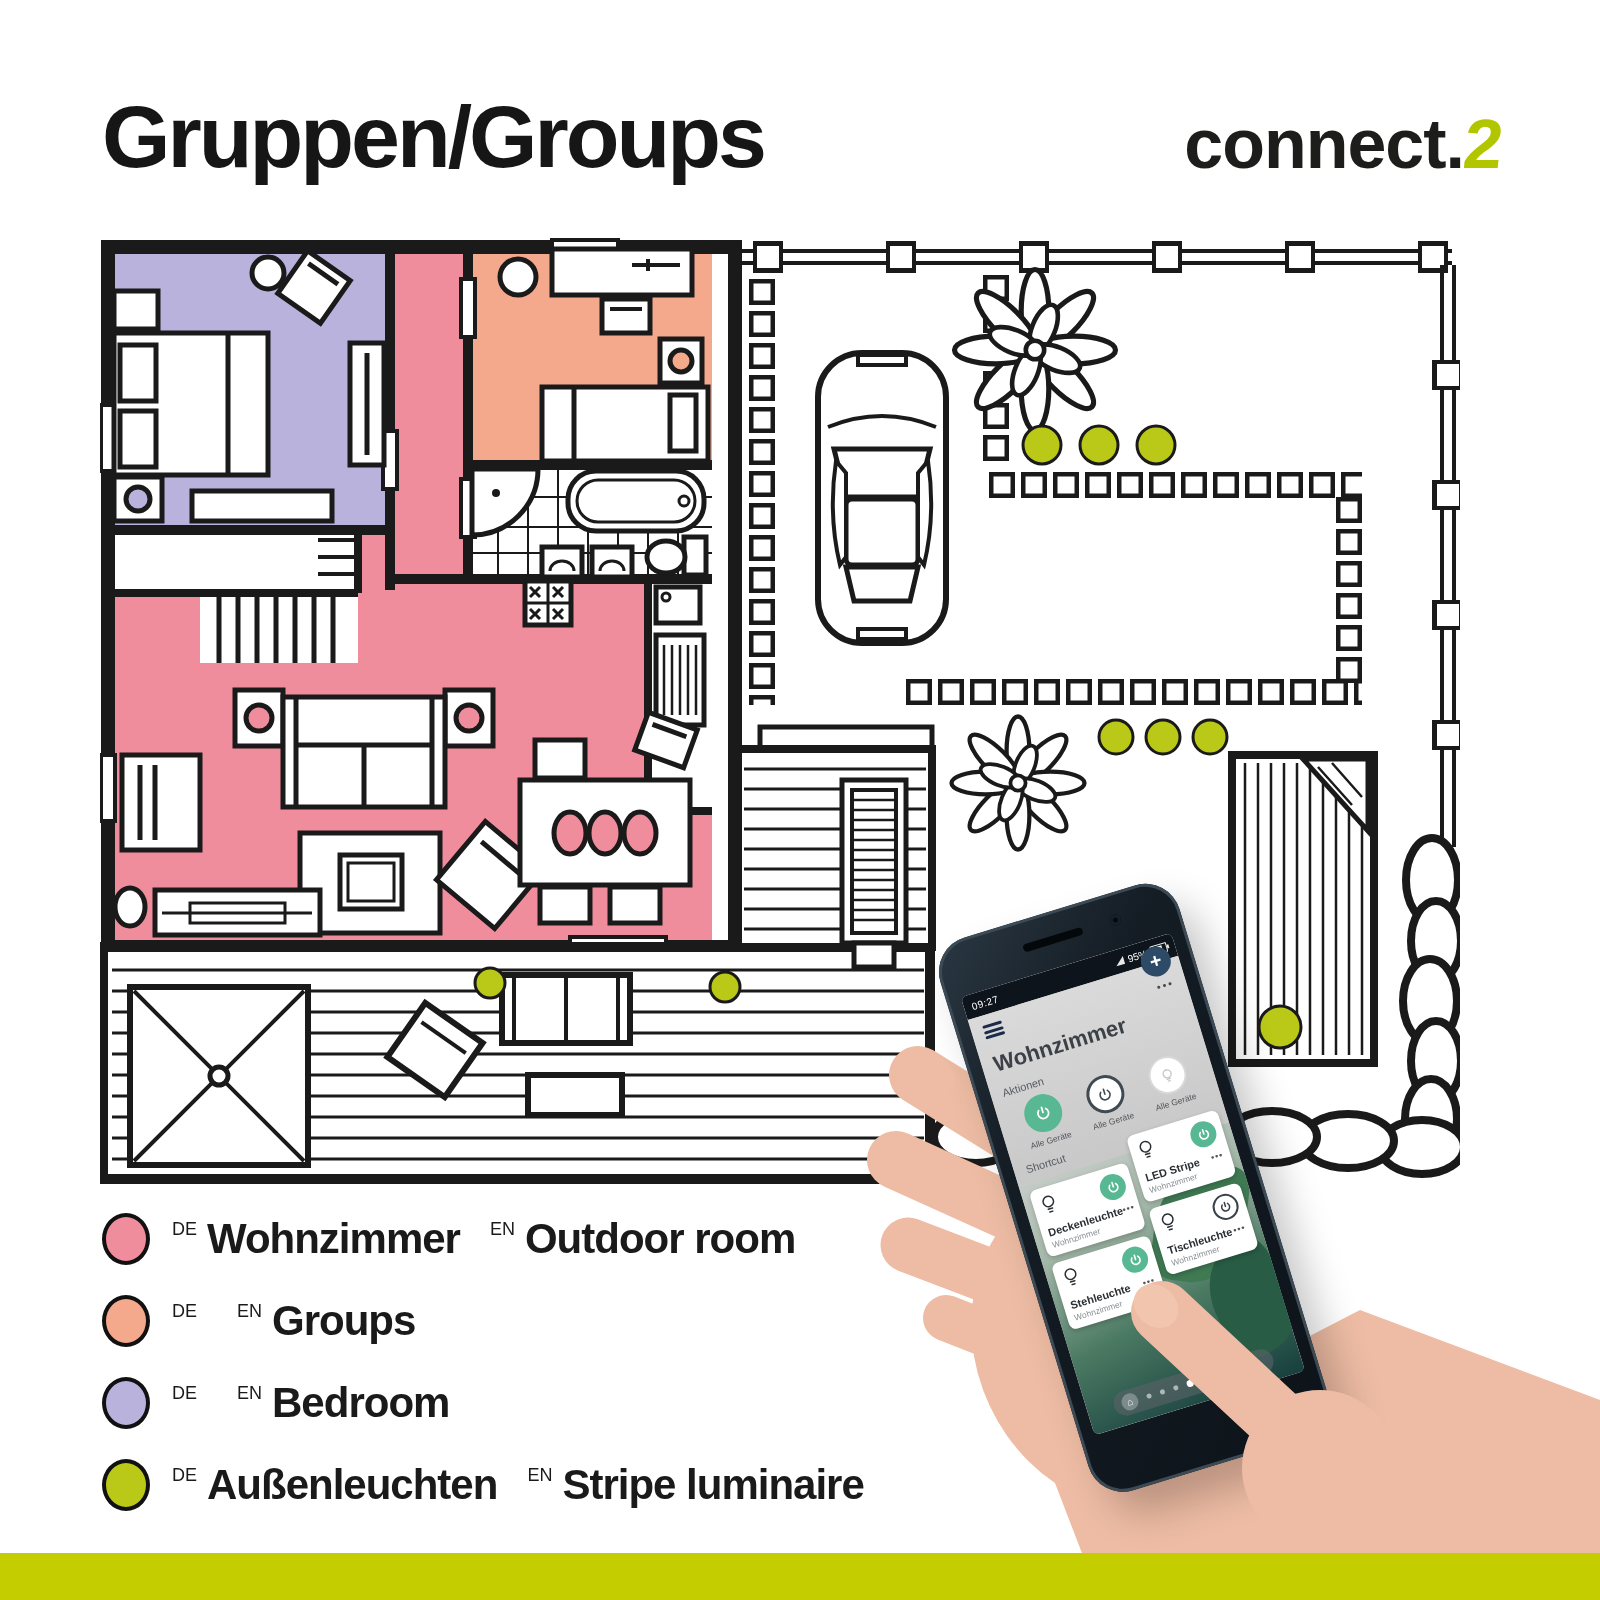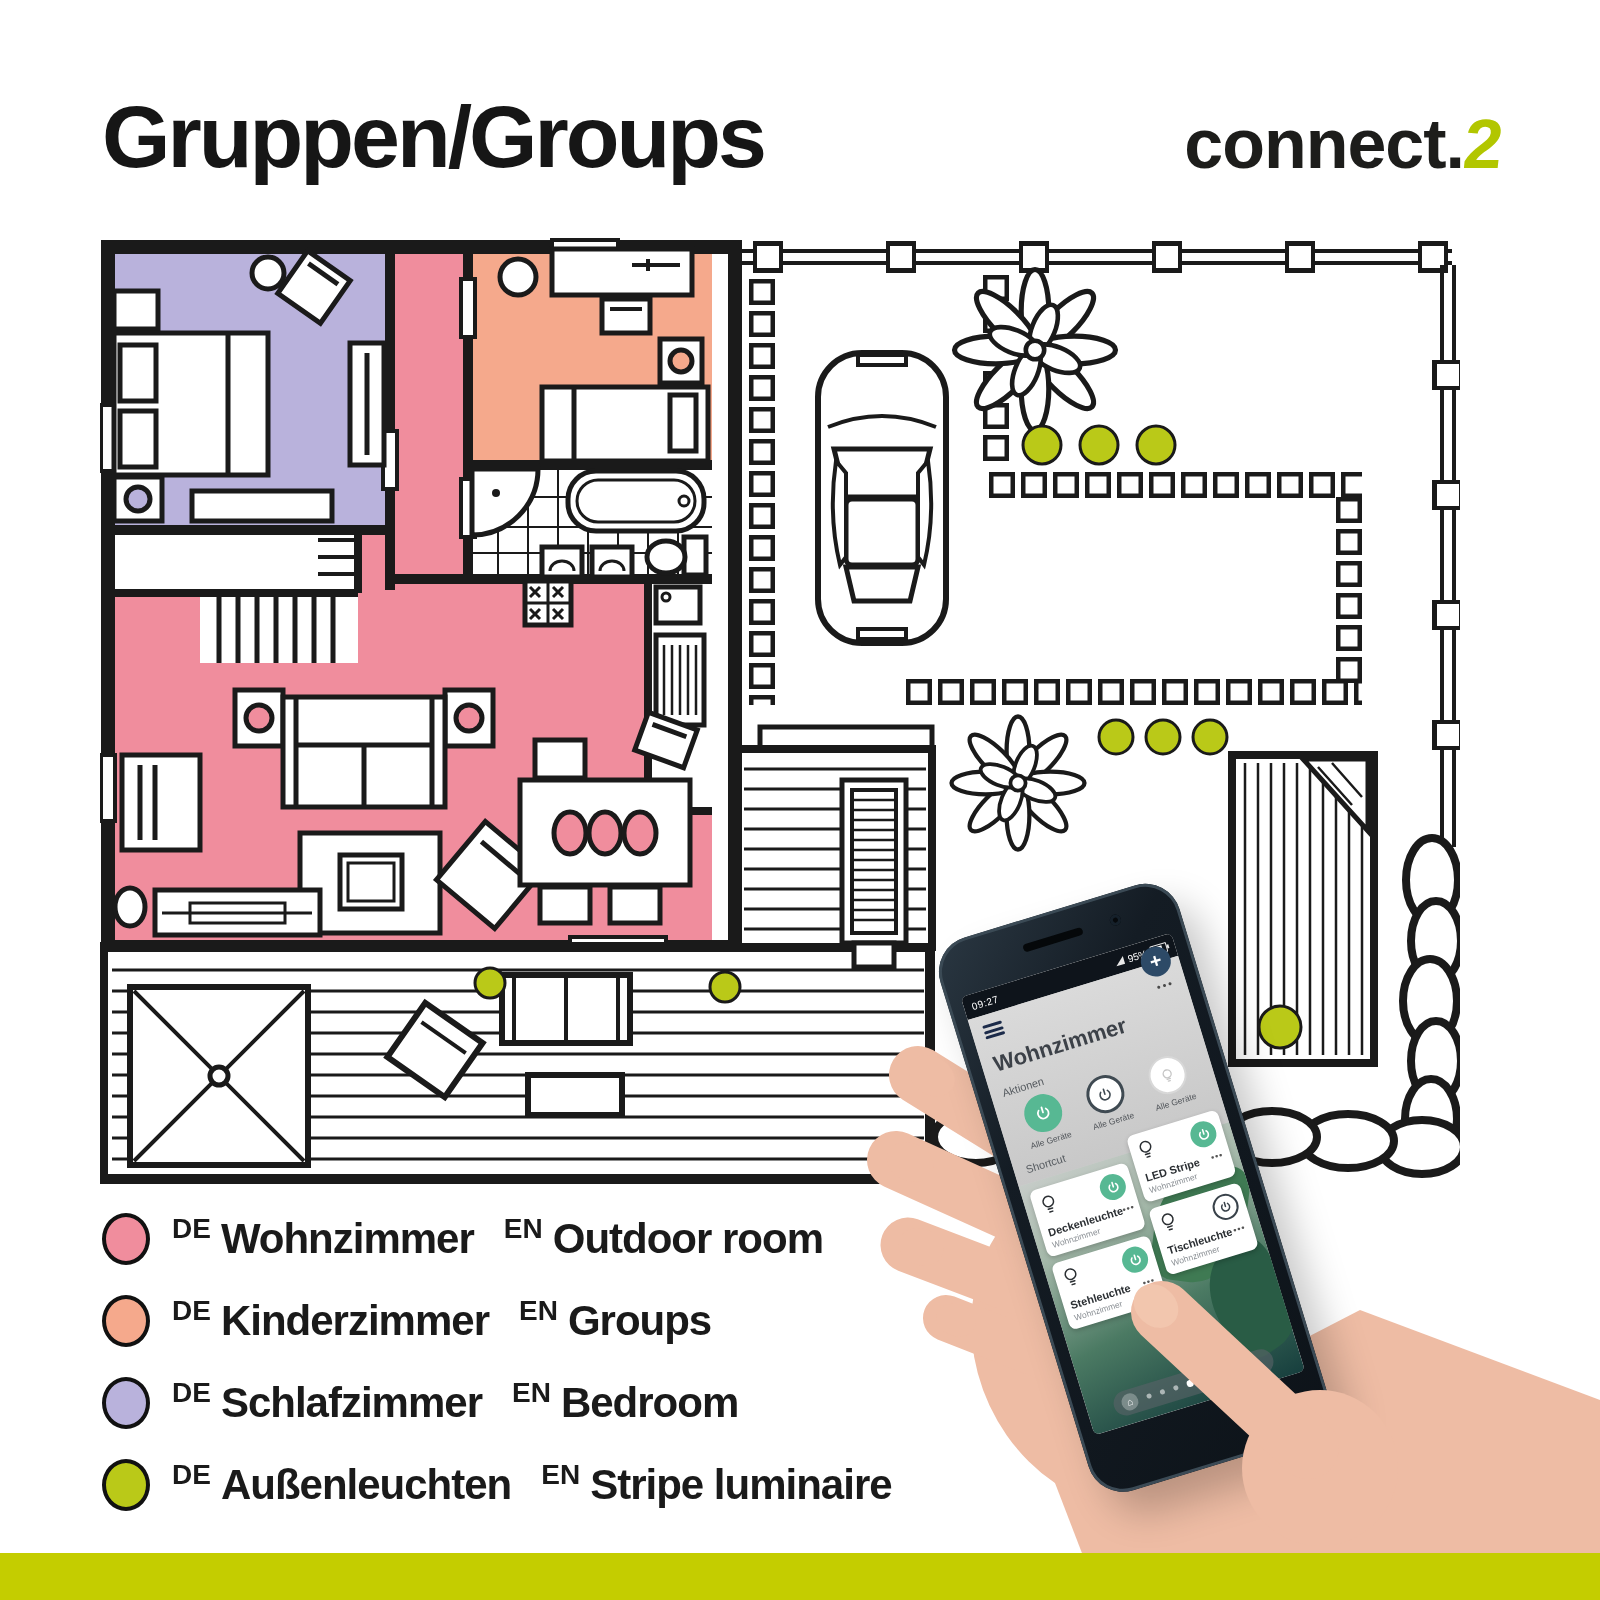--- a/index.html
+++ b/index.html
@@ -18,21 +18,21 @@
   }
   .brand .accent{color:var(--c-logo);display:inline-block;transform:skewX(-6deg);font-weight:800;}
   
   .plan{position:absolute;left:100px;top:235px;width:1360px;height:950px;z-index:1;}
   
   .legend{position:absolute;left:102px;top:1198px;z-index:5;}
   .legend-row{display:flex;align-items:center;height:82px;}
   .legend-dot{width:40px;height:44px;border-radius:50%;border:4px solid #111;margin-right:22px;flex:0 0 auto;}
   .ld-pink{background:var(--c-pink);} .ld-salmon{background:var(--c-salmon);}
   .ld-lavender{background:var(--c-lavender);} .ld-lime{background:var(--c-lime);}
-  .legend-tag{font-size:28px;font-weight:700;transform:translateY(-10px);margin-right:10px;}
+  .legend-tag{font-size:18px;font-weight:400;transform:translateY(-10px);margin-right:10px;}
   .legend-name{font-size:42px;font-weight:700;letter-spacing:-1px;}
   .legend-tag.en{margin-left:30px;}
   
   .footer-bar{position:absolute;left:0;bottom:0;width:1600px;height:47px;background:var(--c-footer);z-index:6;}
   
   .hand-svg{position:absolute;left:800px;top:860px;width:800px;height:740px;z-index:2;}
   .thumb-svg{position:absolute;left:800px;top:860px;width:800px;height:740px;z-index:4;pointer-events:none;}
   
   .phone{
     position:absolute;left:930px;top:948px;width:250px;height:578px;z-index:3;
@@ -517,28 +517,26 @@
   <div class="legend-row">
     <span class="legend-dot ld-pink"></span>
     <span class="legend-tag">DE</span>
     <span class="legend-name">Wohnzimmer</span>
     <span class="legend-tag en">EN</span>
     <span class="legend-name">Outdoor room</span>
   </div>
   <div class="legend-row">
     <span class="legend-dot ld-salmon"></span>
     <span class="legend-tag">DE</span>
-    <span class="legend-name">Kinderzimmer</span>
     <span class="legend-tag en">EN</span>
     <span class="legend-name">Groups</span>
   </div>
   <div class="legend-row">
     <span class="legend-dot ld-lavender"></span>
     <span class="legend-tag">DE</span>
-    <span class="legend-name">Schlafzimmer</span>
     <span class="legend-tag en">EN</span>
     <span class="legend-name">Bedroom</span>
   </div>
   <div class="legend-row">
     <span class="legend-dot ld-lime"></span>
     <span class="legend-tag">DE</span>
     <span class="legend-name">Außenleuchten</span>
     <span class="legend-tag en">EN</span>
     <span class="legend-name">Stripe luminaire</span>
   </div>

